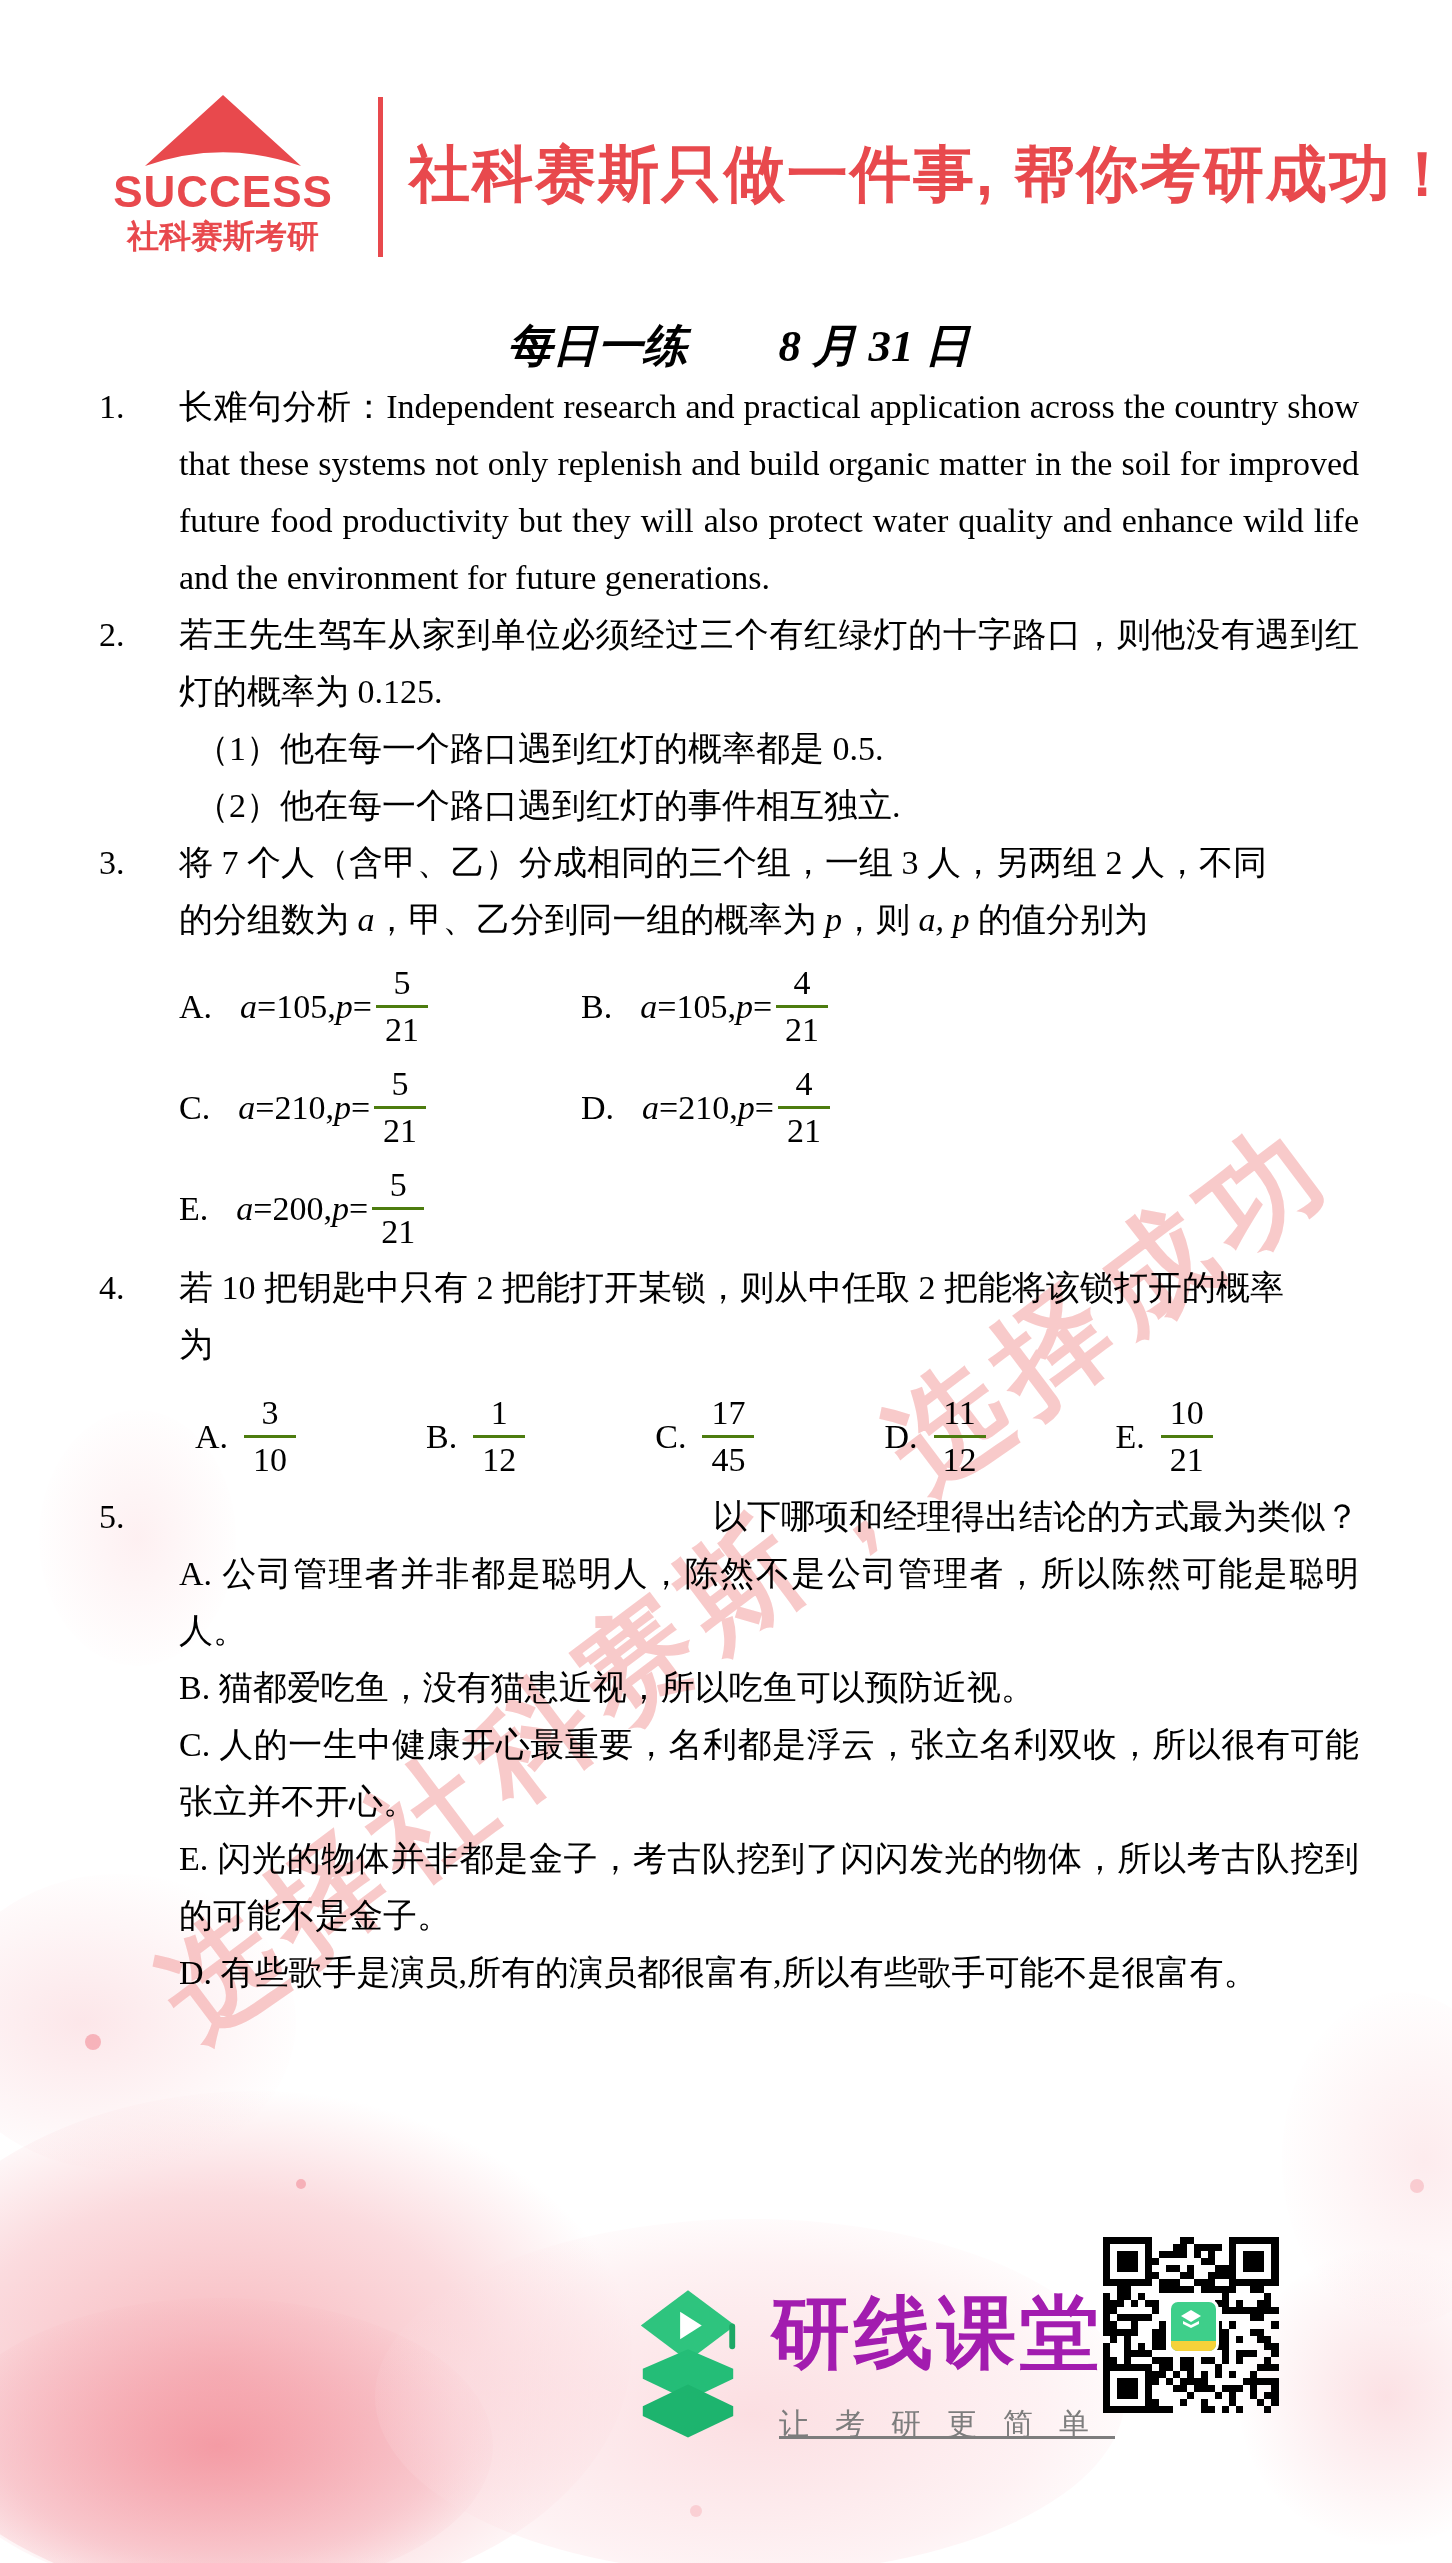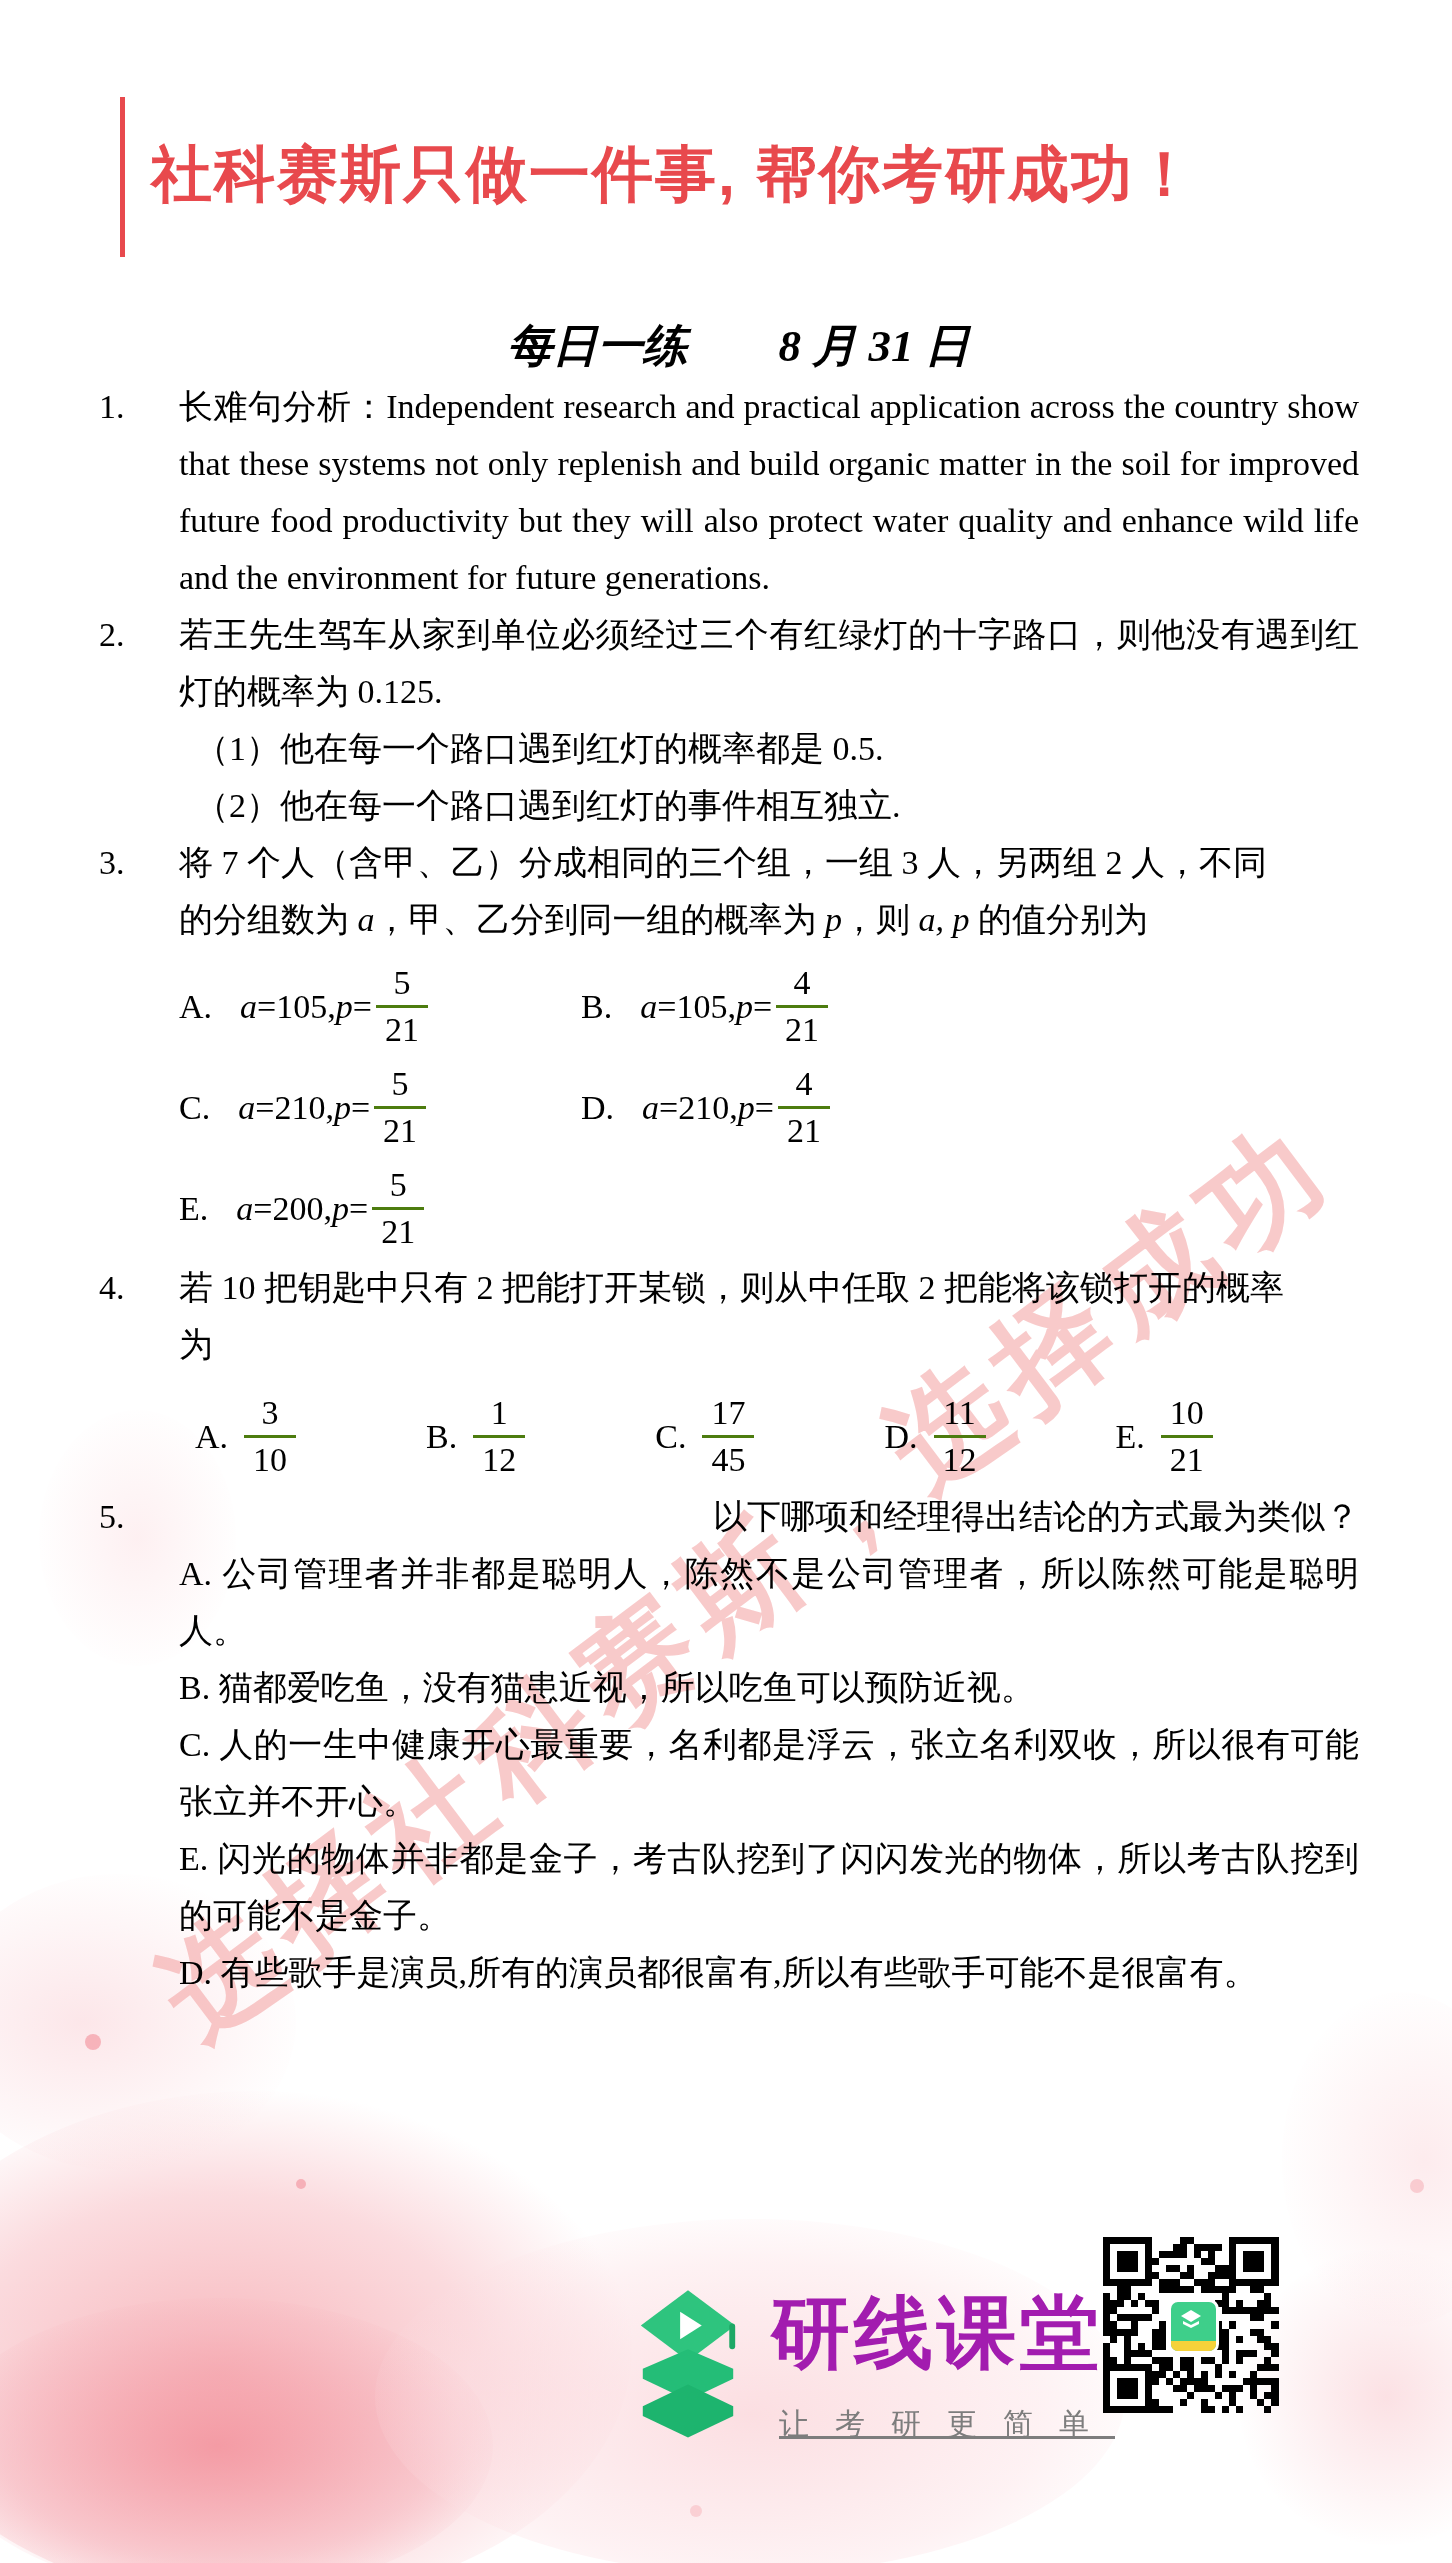--- a/index.html
+++ b/index.html
@@ -90,20 +90,27 @@
   <div class="splash sp6"></div>
   <div class="splash sp7"></div>
   <div class="dot" style="left:85px;top:2034px;width:16px;height:16px;"></div>
   <div class="dot" style="left:296px;top:2179px;width:10px;height:10px;"></div>
   <div class="dot" style="left:1410px;top:2179px;width:14px;height:14px;opacity:.6"></div>
   <div class="dot" style="left:690px;top:2505px;width:12px;height:12px;opacity:.5"></div>
 
   <div class="watermark">选择社科赛斯，选择成功</div>
 
   <div class="header">
+    <div class="logo">
+      <svg width="168" height="79" viewBox="0 0 170 80">
+        <path d="M6,76 L85,4 L164,76 Q85,48 6,76 Z" fill="#e8494d"></path>
+      </svg>
+      <div class="logo-word">SUCCESS</div>
+      <div class="logo-sub">社科赛斯考研</div>
+    </div>
     <div class="hdr-divider"></div>
     <div class="slogan">社科赛斯只做一件事, 帮你考研成功！</div>
   </div>
 
   <div class="title">
     <span>每日一练</span><span class="date">8 月 31 日</span>
   </div>
 
   <div class="qs">
 

